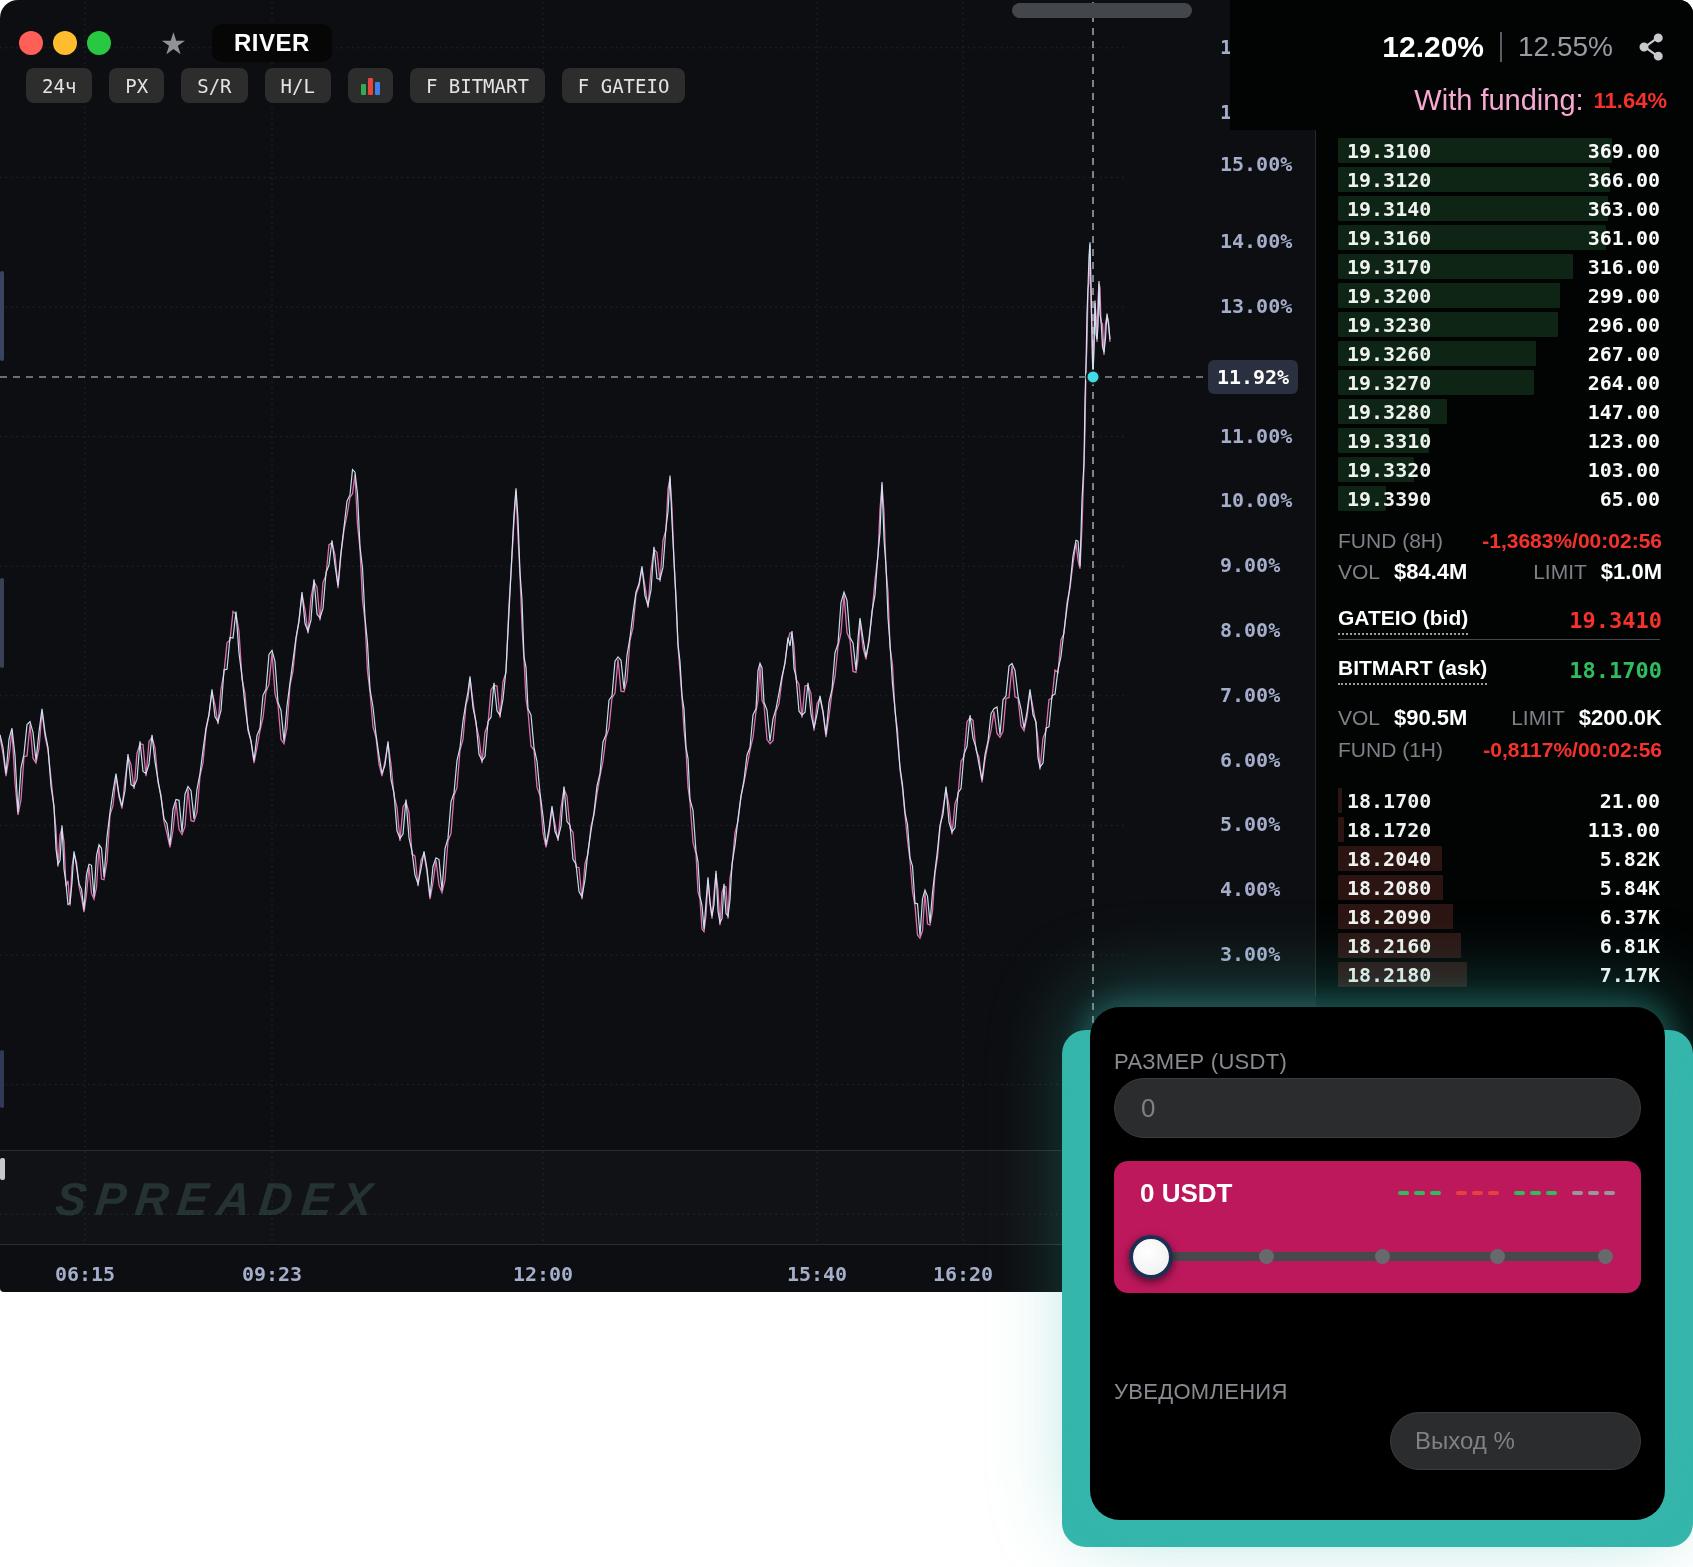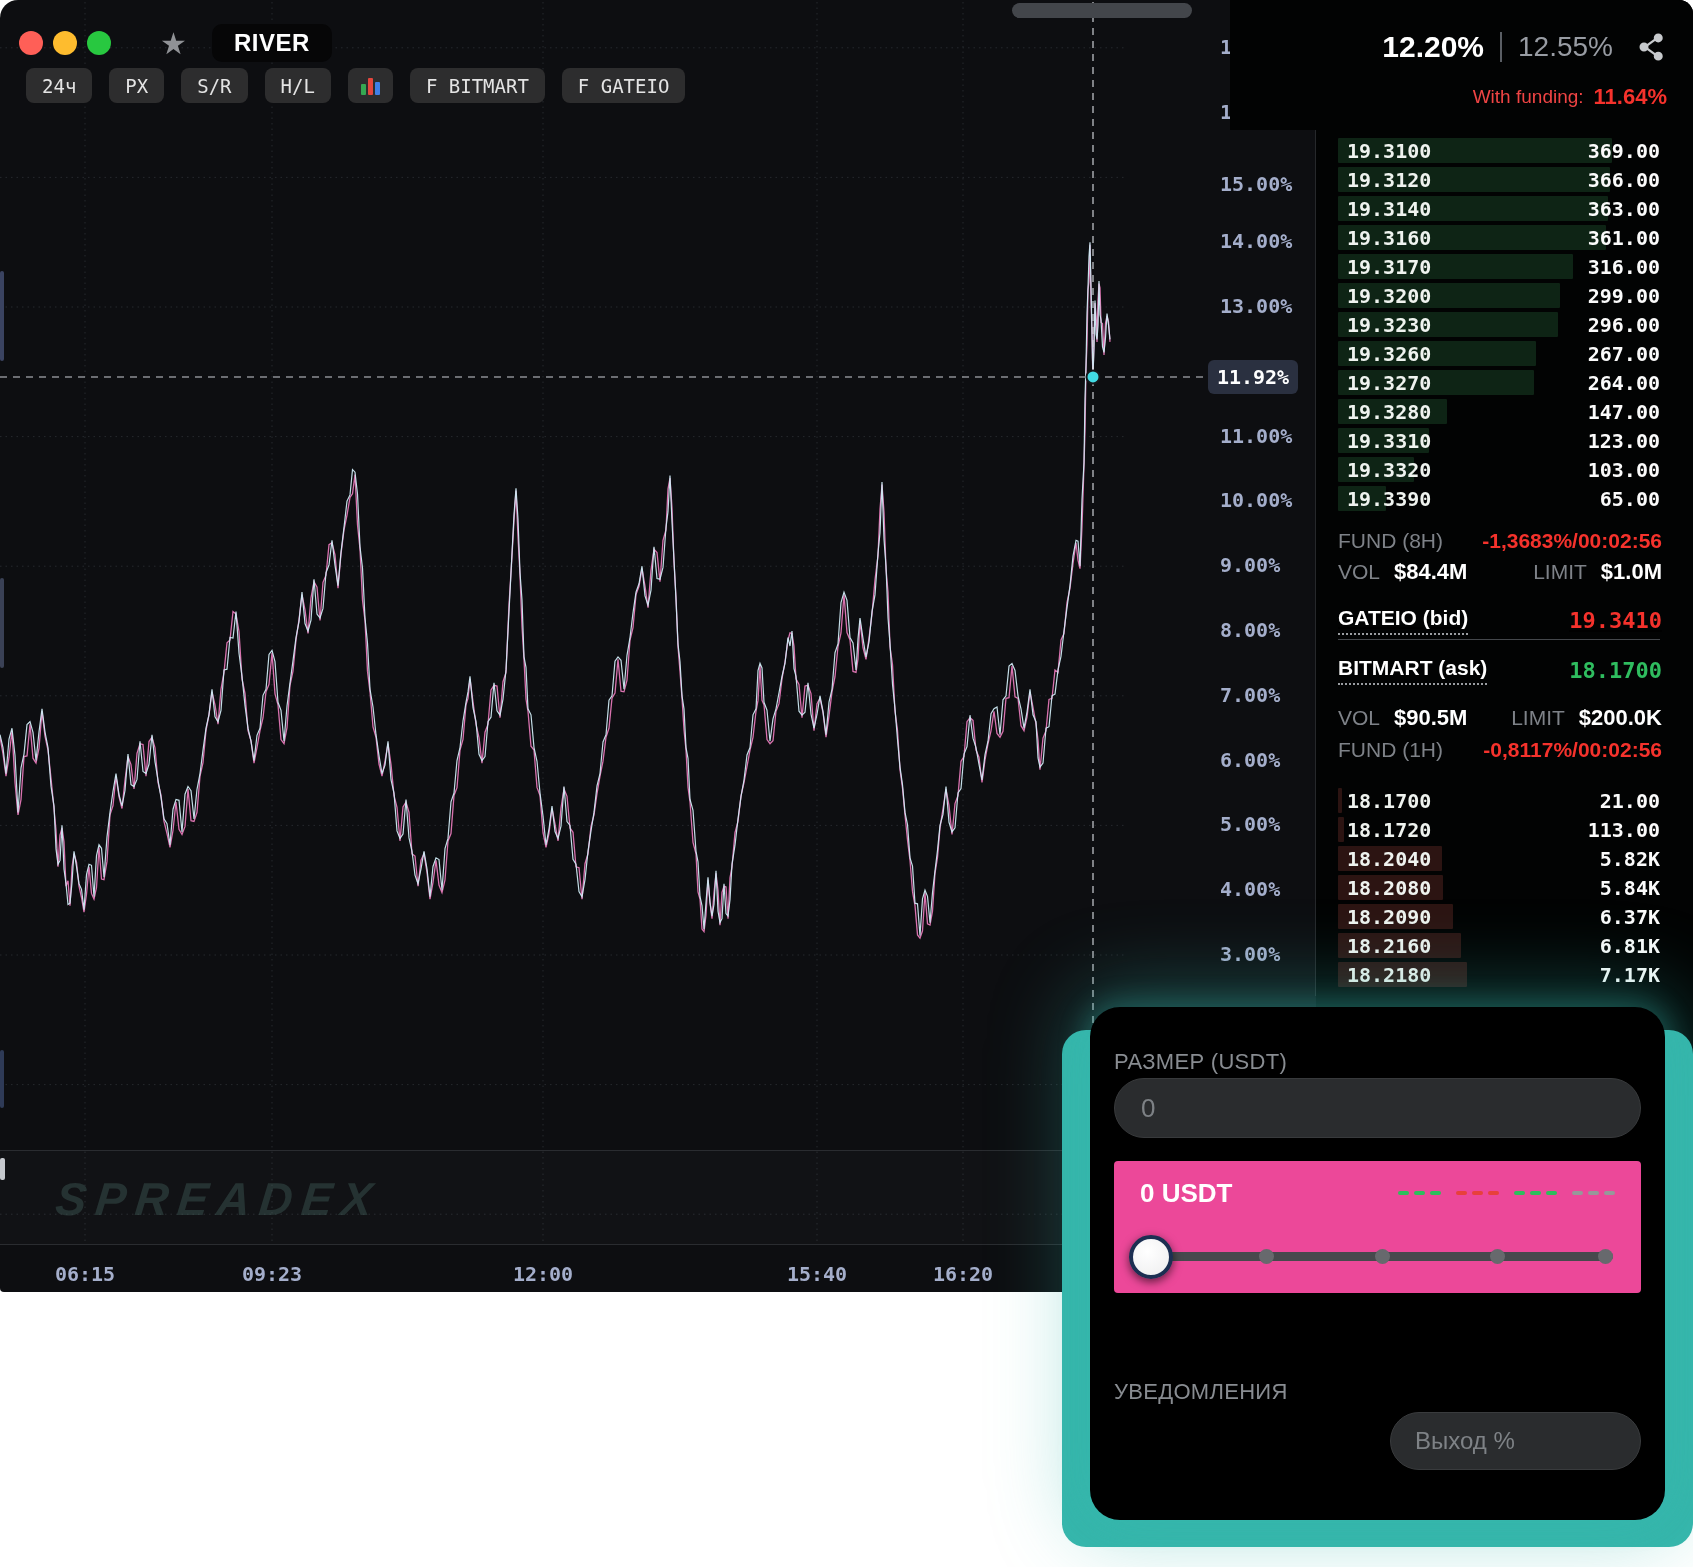--- a/index.html
+++ b/index.html
@@ -45,21 +45,21 @@
   #vsep{position:absolute;left:1315px;top:128px;width:1px;height:868px;background:#26282b;}
   
   #stats{position:absolute;left:1230px;top:0;width:463px;height:130px;background:#020303;
     border-radius:0 14px 0 0;z-index:6;display:flex;flex-direction:column;align-items:flex-end;
     padding:30px 26px 0 0;box-sizing:border-box;}
   #stats .row1{display:flex;align-items:center;gap:16px;}
   #stats .main{font-size:30px;font-weight:800;color:#fff;}
   #stats .bar{width:2px;height:30px;background:#5a5e64;}
   #stats .alt{font-size:28px;color:#989ca3;}
   #stats .row2{display:flex;align-items:center;gap:10px;margin-top:20px;}
-  #stats .wf{font-size:19px;color:#ef4444;}
+  #stats .wf{font-size:29px;color:#f9a8d4;}
   #stats .wfv{font-size:22px;font-weight:bold;color:#f5322c;}
   
   .bookcol{position:absolute;left:1338px;width:324px;z-index:4;}
   .obrow{position:relative;height:29px;}
   .obrow .bar{position:absolute;left:0;top:2px;bottom:2px;border-radius:1px;}
   .obrow .p{position:absolute;left:9px;top:3px;font-family:"DejaVu Sans Mono",monospace;font-size:20px;
     font-weight:bold;color:#eff3ef;}
   .obrow .s{position:absolute;right:2px;top:3px;font-family:"DejaVu Sans Mono",monospace;font-size:20px;
     font-weight:bold;color:#fbfbfb;}
   .inforow{position:absolute;left:1338px;width:324px;display:flex;justify-content:space-between;
@@ -75,22 +75,22 @@
   #teal-card{position:absolute;left:1062px;top:1030px;width:631px;height:517px;background:#36b6ac;
     border-radius:24px;z-index:8;}
   #opanel{position:absolute;left:1090px;top:1007px;width:575px;height:513px;background:#000;
     border-radius:30px;z-index:9;box-sizing:border-box;
     box-shadow:0 0 80px 20px rgba(54,182,172,.35),0 0 26px 6px rgba(54,182,172,.28);}
   .plabel{position:absolute;left:24px;color:#888c91;font-size:22px;letter-spacing:.3px;}
   .pinput{position:absolute;left:24px;width:527px;height:60px;box-sizing:border-box;background:#2a2c2e;
     border:1px solid #383a3c;border-radius:30px;color:#e8e8e8;font-size:26px;padding:0 0 0 26px;outline:none;
     font-family:"Liberation Sans",sans-serif;}
   .pinput::placeholder{color:#7d8185;}
-  #subcard{position:absolute;left:24px;top:154px;width:527px;height:132px;background:#ec4899;
-    border-radius:4px;box-sizing:border-box;padding:0 26px;}
+  #subcard{position:absolute;left:24px;top:154px;width:527px;height:132px;background:#be185d;
+    border-radius:14px;box-sizing:border-box;padding:0 26px;}
   #amt-row{display:flex;justify-content:space-between;align-items:center;margin-top:16px;height:32px;}
   #amt{color:#fff;font-size:26px;font-weight:800;}
   #dashes{display:flex;gap:15px;align-items:center;}
   .dgrp{display:flex;gap:5px;}
   .dash{width:11px;height:4px;border-radius:2px;display:block;}
   #slider{position:relative;margin-top:26px;height:44px;}
   #track{position:absolute;left:10px;right:2px;top:17px;height:9px;border-radius:5px;background:#47494d;}
   .tick{position:absolute;top:-3px;width:15px;height:15px;border-radius:50%;background:#67696d;}
   #handle{position:absolute;left:-11px;top:0;width:44px;height:44px;border-radius:50%;
     background:radial-gradient(circle at 40% 35%,#ffffff,#ededee);border:4px solid #1c2f52;
@@ -162,21 +162,21 @@
   <div class="edge" style="top:578px;height:90px;background:#3a4156;"></div>
   <div class="edge" style="top:1050px;height:58px;background:#2e3a57;"></div>
   <div class="edge" style="top:1158px;height:22px;width:5px;background:#c6c9ce;"></div>
 
   <div id="rpanel"></div>
   <div id="vsep"></div>
 
   <div id="ylabs">
       <div class="ylab" style="top: 34.8px;">17.00%</div>
       <div class="ylab" style="top: 99.6px;">16.00%</div>
-      <div class="ylab" style="top: 172px;">15.00%</div>
+      <div class="ylab" style="top: 152px;">15.00%</div>
       <div class="ylab" style="top: 229.2px;">14.00%</div>
       <div class="ylab" style="top: 294px;">13.00%</div>
       <div class="ylab" style="top: 423.6px;">11.00%</div>
       <div class="ylab" style="top: 488.4px;">10.00%</div>
       <div class="ylab" style="top: 553.2px;">9.00%</div>
       <div class="ylab" style="top: 618px;">8.00%</div>
       <div class="ylab" style="top: 682.8px;">7.00%</div>
       <div class="ylab" style="top: 747.6px;">6.00%</div>
       <div class="ylab" style="top: 812.4px;">5.00%</div>
       <div class="ylab" style="top: 877.2px;">4.00%</div>

